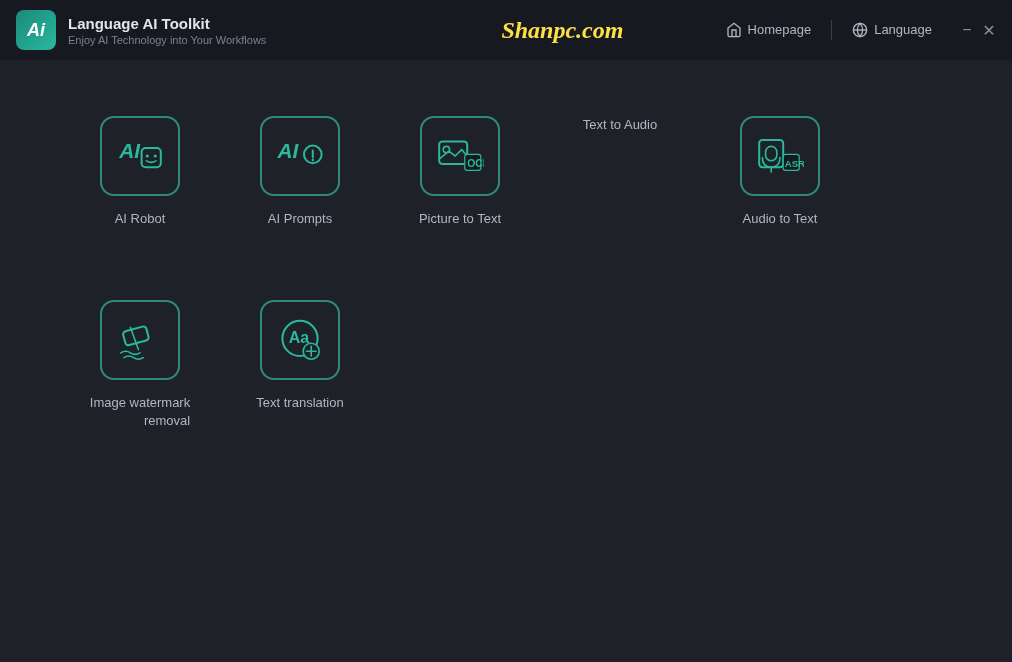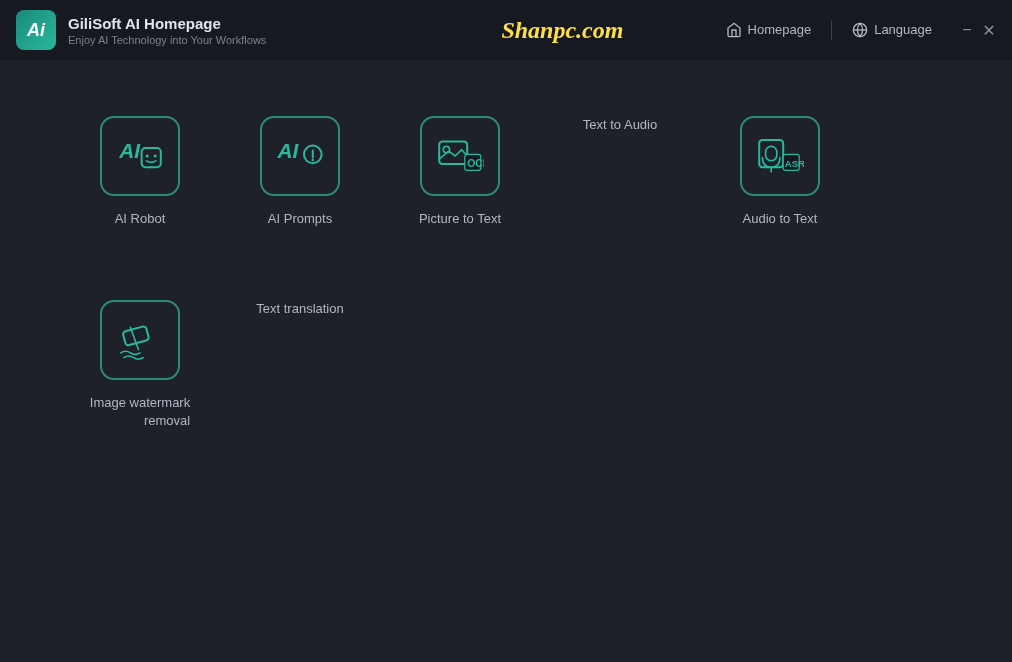--- a/index.html
+++ b/index.html
@@ -167,21 +167,21 @@
     }
   </style>
 </head>
 <body>
 
 <div class="titlebar">
   <div class="titlebar-logo">
     <span>Ai</span>
   </div>
   <div class="titlebar-info">
-    <span class="titlebar-title">GiliSoft AI Homepage</span>
+    <span class="titlebar-title">Language AI Toolkit</span>
     <span class="titlebar-subtitle">Enjoy AI Technology into Your Workflows</span>
   </div>
 
   <div class="titlebar-watermark">Shanpc.com</div>
 
   <div class="titlebar-nav">
     <div class="titlebar-nav-btn">
       <svg width="16" height="16" viewBox="0 0 24 24" fill="none" stroke="#b0b7c3" stroke-width="2">
         <path d="M3 9l9-7 9 7v11a2 2 0 01-2 2H5a2 2 0 01-2-2z"></path>
         <polyline points="9,22 9,12 15,12 15,22"></polyline>
@@ -277,18 +277,27 @@
 
           <path d="M6 46 Q12 42 18 46 Q24 50 30 46" stroke="#2ab89e" stroke-width="2" stroke-linecap="round" fill="none"></path>
           <path d="M10 52 Q16 48 22 52 Q28 56 34 52" stroke="#2ab89e" stroke-width="2" stroke-linecap="round" fill="none"></path>
         </svg>
       </div>
       <span class="tool-label" style="white-space: pre-line;">Image watermark
 removal</span>
     </div>
 
     <div class="tool-item">
+      <div class="tool-icon-wrapper">
+        <svg viewBox="0 0 60 60" fill="none" xmlns="http://www.w3.org/2000/svg">
+          <circle cx="30" cy="28" r="22" stroke="#2ab89e" stroke-width="2.5" fill="none"></circle>
+          <text x="16" y="34" font-size="20" font-weight="700" fill="#2ab89e" font-family="Arial">Aa</text>
+          <circle cx="44" cy="44" r="10" fill="#1e2127" stroke="#2ab89e" stroke-width="2"></circle>
+          <line x1="44" y1="38" x2="44" y2="50" stroke="#2ab89e" stroke-width="2" stroke-linecap="round"></line>
+          <line x1="38" y1="44" x2="50" y2="44" stroke="#2ab89e" stroke-width="2" stroke-linecap="round"></line>
+        </svg>
+      </div>
       <span class="tool-label">Text translation</span>
     </div>
 
   </div>
 
 </div>
 
 </body></html>

